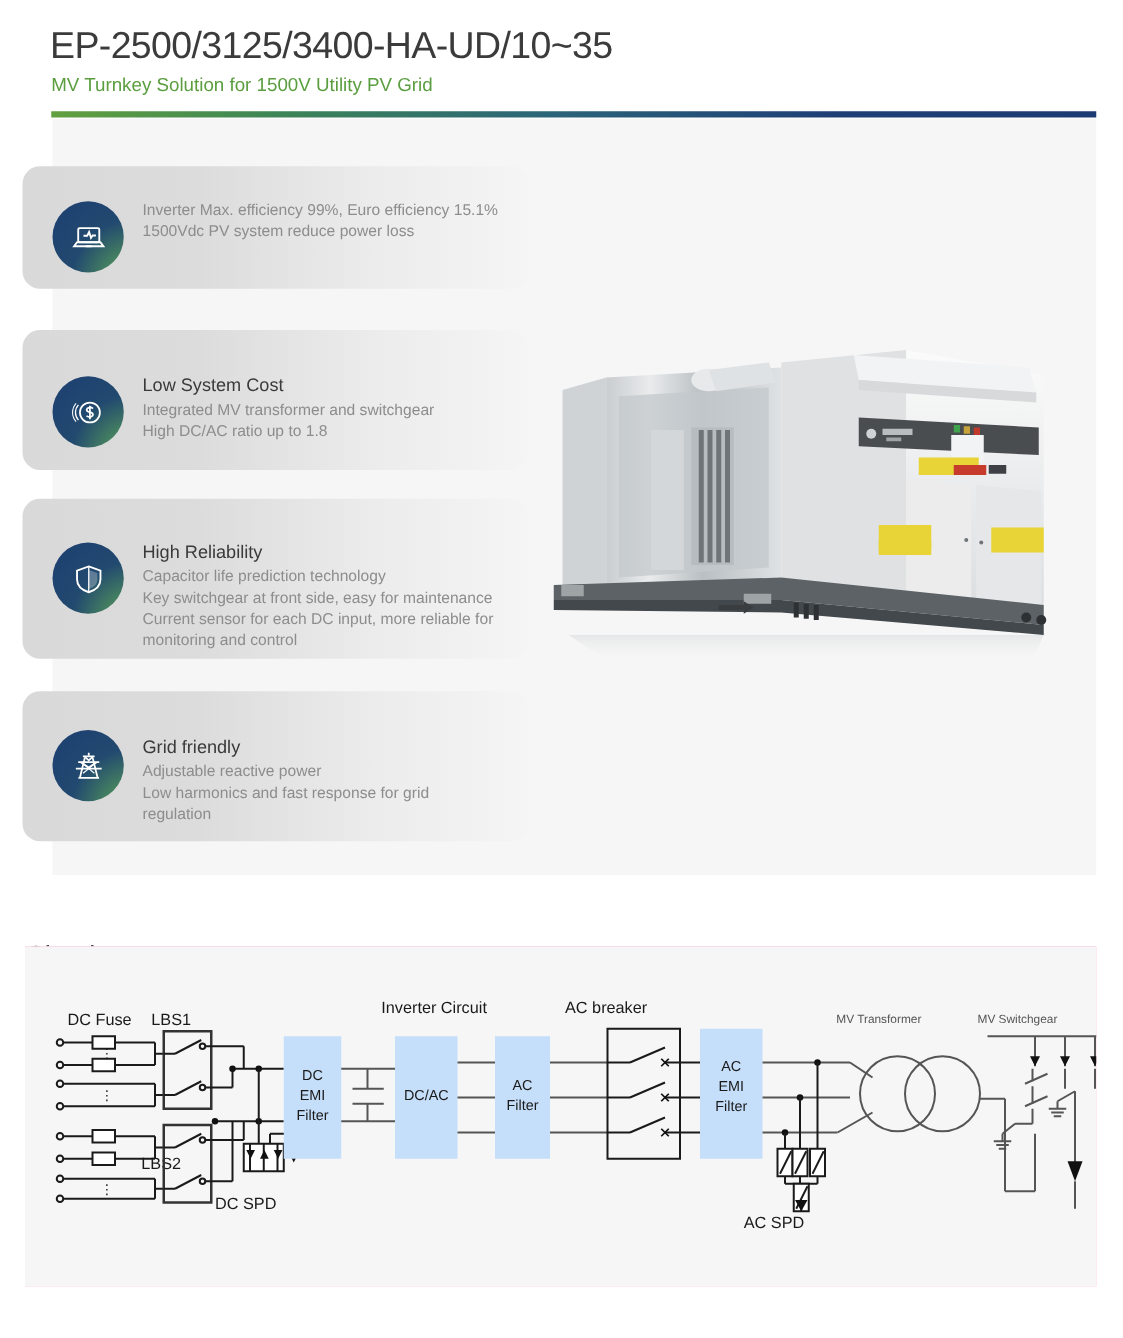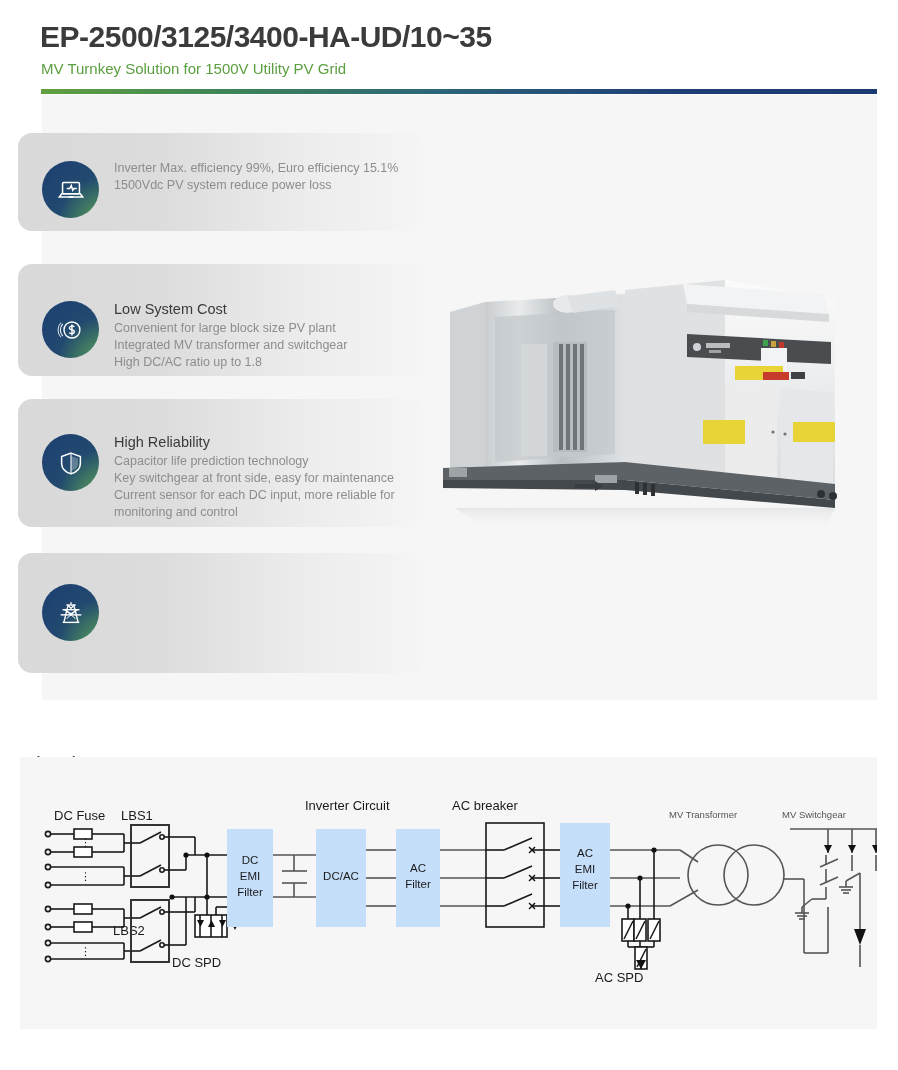--- a/index.html
+++ b/index.html
@@ -7,21 +7,21 @@
     width: 898px; height: 1070px;
     background: #ffffff;
     font-family: "Liberation Sans", sans-serif;
     overflow: hidden;
   }
   .page { position: relative; width: 898px; height: 1070px; background: #fff; }
 
   
   .title {
     position: absolute; left: 40px; top: 20px;
-    font-size: 30px; font-weight: bold; letter-spacing: -0.5px;
+    font-size: 30px; font-weight: normal; letter-spacing: -0.5px;
     color: #3b3b3b; white-space: nowrap;
   }
   .subtitle {
     position: absolute; left: 41px; top: 60px;
     font-size: 15px; color: #5a9e3f; white-space: nowrap;
   }
   .accent-bar {
     position: absolute; left: 41px; top: 89px; width: 836px; height: 5px;
     background: linear-gradient(to right, #62a03f 0%, #3d8557 22%, #2c6479 48%, #1e3f76 75%, #1c3b73 100%);
   }
@@ -197,21 +197,20 @@
     <svg viewBox="0 0 32 32" fill="none" stroke="#ffffff" stroke-width="1.5">
       <circle cx="17" cy="16" r="8.5"></circle>
       <path d="M7.2 9.5 a9.6 9.6 0 0 0 0 13" stroke-width="1.1"></path>
       <path d="M5.2 8.2 a11.6 11.6 0 0 0 0 15.6" stroke-width="0.9"></path>
       <path d="M19.6 12.6 a3 2.2 0 0 0 -5.4 1.2 c0 2.4 5.4 1.4 5.4 3.9 a3 2.2 0 0 1 -5.5 1.1"></path>
       <path d="M17 10.2 v11.6"></path>
     </svg>
   </div>
   <div class="card-text" style="top:301px">
     <div class="card-title">Low System Cost</div>
-    <div class="card-line">Convenient for large block size PV plant</div>
     <div class="card-line">Integrated MV transformer and switchgear</div>
     <div class="card-line">High DC/AC ratio up to 1.8</div>
   </div>
 
   <div class="card c3"></div>
   <div class="card-icon" style="top:434px">
     <svg viewBox="0 0 32 32" fill="none" stroke="#ffffff" stroke-width="1.6">
       <path d="M16 5.5 L26 9 v7.5 c0 6 -4.6 9.4 -10 11 c-5.4 -1.6 -10 -5 -10 -11 V9 z"></path>
       <path d="M16 5.5 v22.2" stroke-width="1.1"></path>
       <path d="M16 8.5 L23.4 11 v5.4 c0 4.4 -3.3 6.9 -7.4 8.1 z" fill="#ffffff" opacity="0.28" stroke="none"></path>
@@ -232,20 +231,26 @@
       <path d="M11 7.5 h10"></path>
       <path d="M12.2 7.5 L16 11 l3.8 -3.5"></path>
       <path d="M7 12.5 h18"></path>
       <path d="M9.2 12.5 L16 17 l6.8 -4.5"></path>
       <path d="M5 18 h22"></path>
       <path d="M12.6 9 L8.4 26"></path>
       <path d="M19.4 9 L23.6 26"></path>
       <path d="M7.2 26 h17.6"></path>
       <path d="M11.2 14 l9.6 8 M20.8 14 l-9.6 8" stroke-width="1"></path>
     </svg>
+  </div>
+  <div class="card-text" style="top:590px">
+    <div class="card-title">Grid friendly</div>
+    <div class="card-line">Adjustable reactive power</div>
+    <div class="card-line">Low harmonics and fast response for grid</div>
+    <div class="card-line">regulation</div>
   </div>
 
   <div class="sec-head">Circuit</div>
   <div class="sec-underline"></div>
 
   <div class="circuit-panel">
     <svg viewBox="0 0 857 272">
       <rect x="0" y="0" width="857" height="272" fill="#f6f6f6"></rect>
 
       <text class="lbl lbl-b" x="34" y="63">DC Fuse</text>

